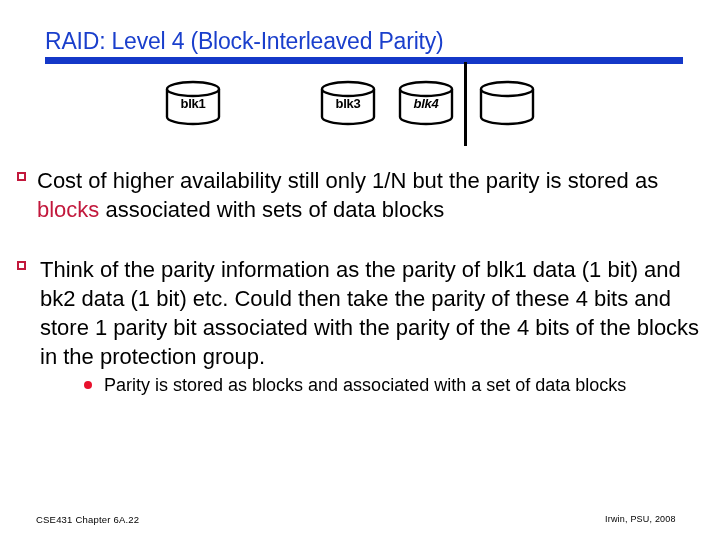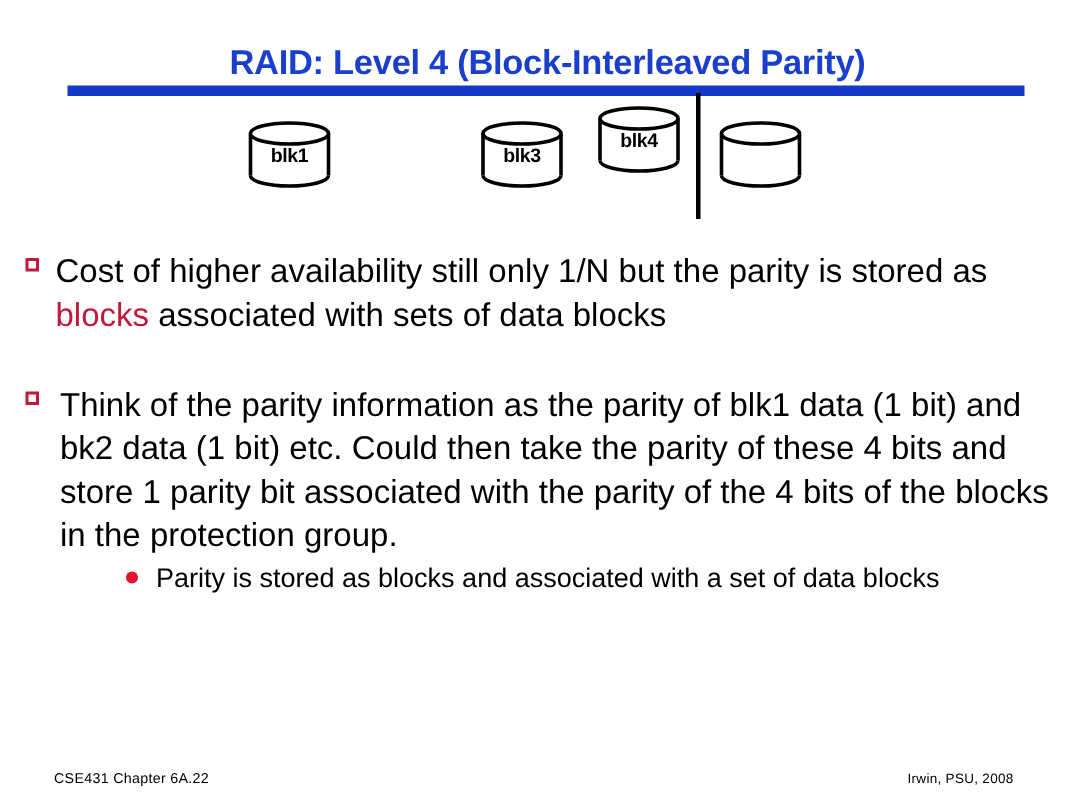--- a/index.html
+++ b/index.html
@@ -17,25 +17,24 @@
     -webkit-font-smoothing: none;
   }
 
   
   #slide-title {
     position: absolute;
     left: 45px;
     top: 28px;
     width: 640px;
     font-size: 23px;
-    font-weight: bold;
+    font-weight: normal;
     color: #1A3FCC;
     letter-spacing: -0.2px;
     white-space: nowrap;
-    text-align: center;
   }
   #title-rule {
     position: absolute;
     left: 45px;
     top: 57px;
     width: 638px;
     height: 7px;
     background: #1438C8;
   }
 
@@ -61,21 +60,21 @@
     width: 58px;
     text-align: center;
     font-size: 13px;
     font-weight: bold;
     color: #000;
     letter-spacing: -0.3px;
   }
   #disk-1 { left: 152px; top: 20px; }
   #disk-2 { left: 230px; top: 20px; }
   #disk-3 { left: 307px; top: 20px; }
-  #disk-4 { left: 385px; top: 10px; }
+  #disk-4 { left: 385px; top: 20px; font-style: italic; }
   #disk-parity { left: 466px; top: 20px; }
 
   #group-divider {
     position: absolute;
     left: 452px;
     top: 2px;
     width: 3px;
     height: 84px;
     background: #000000;
   }

